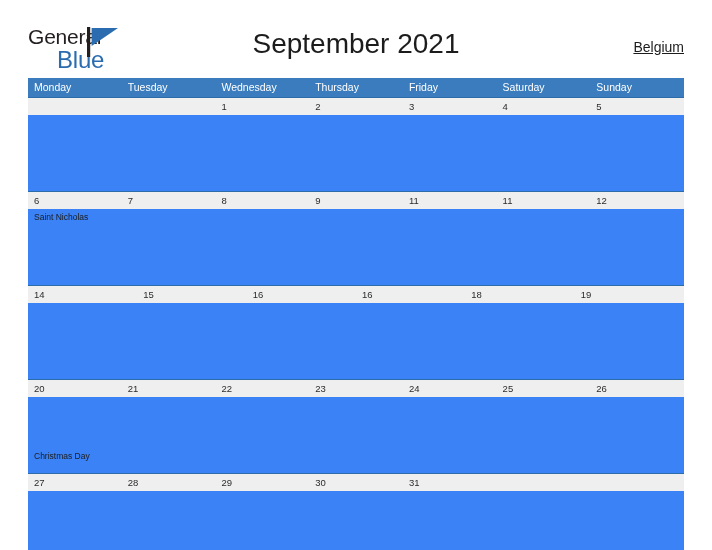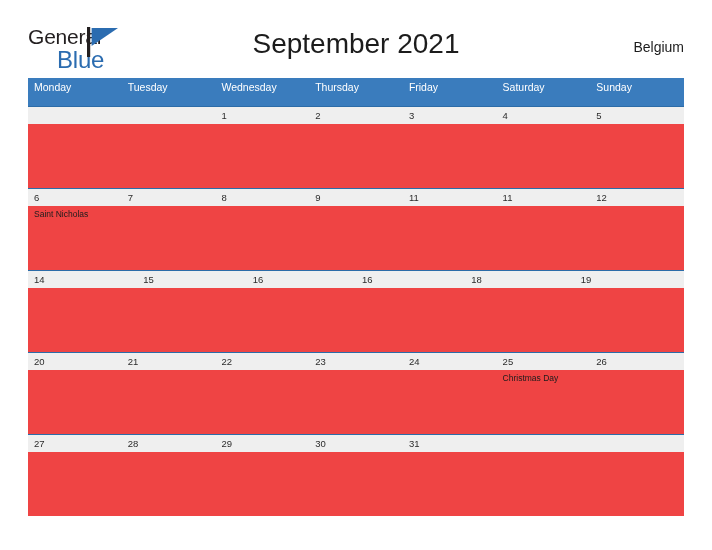--- a/index.html
+++ b/index.html
@@ -69,34 +69,35 @@
     font-family: "Liberation Sans", sans-serif;
   }
 
   .region-label {
     position: absolute;
     right: 0;
     top: 17px;
     font-size: 14px;
     color: #1c1c1c;
     font-family: "Liberation Sans", sans-serif;
+    text-decoration: underline;
   }
 
   
   .calendar {
     position: absolute;
     left: 28px;
     top: 78px;
     width: 656px;
   }
 
   .weekday-header {
     display: flex;
     background: #3a7cbd;
-    height: 28px;
+    height: 19px;
   }
   .weekday-cell {
     flex: 1 1 0;
     color: #ffffff;
     font-size: 10.5px;
     line-height: 19px;
     padding-left: 6px;
     box-sizing: border-box;
     font-family: "Liberation Sans", sans-serif;
     white-space: nowrap;
@@ -120,22 +121,23 @@
     font-size: 9.5px;
     line-height: 17px;
     color: #2b2b2b;
     padding-left: 6px;
     box-sizing: border-box;
     font-family: "Liberation Sans", sans-serif;
   }
 
   .event-band {
     display: flex;
-    height: 64px;
-    background: #ef4444;
+    height: 76px;
+    background: #3b82f6;
+    flex-direction: column;
   }
   .event-cell {
     flex: 1 1 0;
     font-size: 8.5px;
     line-height: 13px;
     color: #1c1c1c;
     padding: 2px 4px 0 6px;
     box-sizing: border-box;
     font-family: "Liberation Sans", sans-serif;
     word-wrap: break-word;

